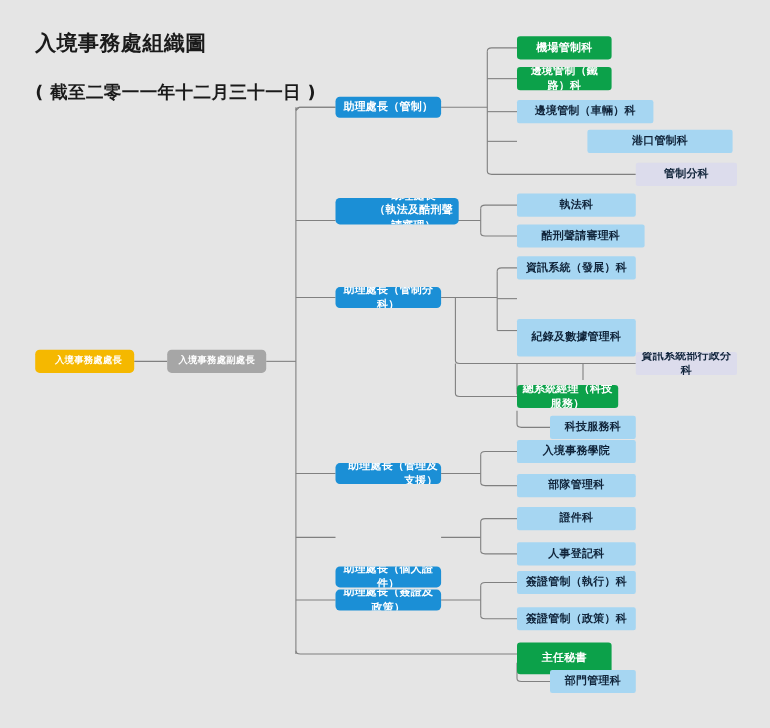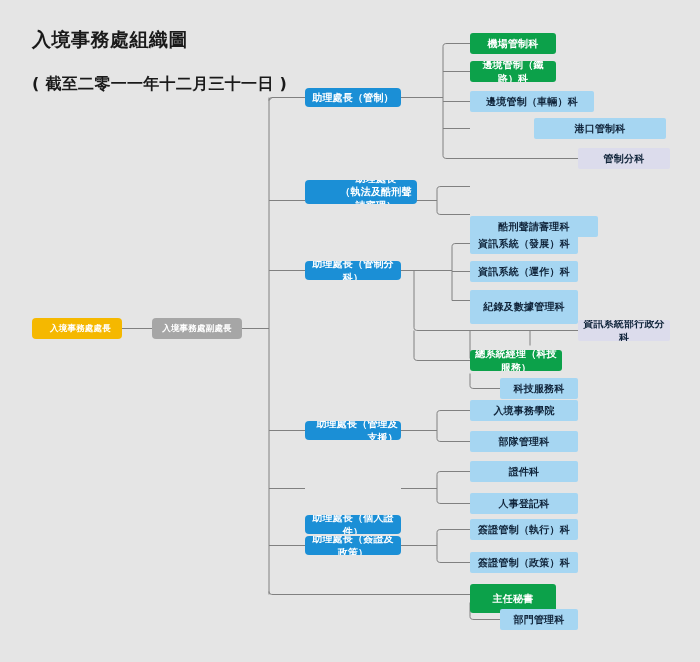--- a/index.html
+++ b/index.html
@@ -193,28 +193,28 @@
 
   <div class="node node-blue" style="left:490px; top:118px; width:132px; height:21px;margin-left:44px;">港口管制科</div>
 
   <div class="node node-lilac" style="left:578px; top:148px; width:92px; height:21px;">管制分科</div>
 
   <div class="node node-assistant" style="left:305px; top:180px; width:112px; height:24px; flex-direction:column;padding-left:33px;">
     <span class="node-line">助理處長</span>
     <span class="node-line">（執法及酷刑聲請審理）</span>
   </div>
 
-
-  <div class="node node-blue" style="left:470px; top:216px; width:128px; height:21px;text-align:center;">酷刑聲請審理科</div>
+  <div class="node node-blue" style="left:470px; top:176px; width:108px; height:21px;">執法科</div>
+
+  <div class="node node-blue" style="left:470px; top:204px; width:116px; height:21px;text-align:center;">酷刑聲請審理科</div>
 
   <div class="node node-assistant" style="left:305px; top:261px; width:96px; height:19px;">助理處長（管制分科）</div>
 
   <div class="node node-blue" style="left:470px; top:233px; width:108px; height:21px;">資訊系統（發展）科</div>
 
-  <div class="node node-blue" style="left:470px; top:261px; width:108px; height:21px;">資訊系統（運作）科</div>
 
   <div class="node node-blue" style="left:470px; top:290px; width:108px; height:34px;">紀錄及數據管理科</div>
 
   <div class="node node-lilac" style="left:578px; top:320px; width:92px; height:21px;">資訊系統部行政分科</div>
 
   <div class="node node-green" style="left:470px; top:350px; width:92px; height:21px;">總系統經理（科技服務）</div>
 
   <div class="node node-blue" style="left:500px; top:378px; width:78px; height:21px;">科技服務科</div>
 
   <div class="node node-assistant" style="left:305px; top:421px; width:96px; height:19px;text-align:right;">助理處長（管理及支援）</div>

